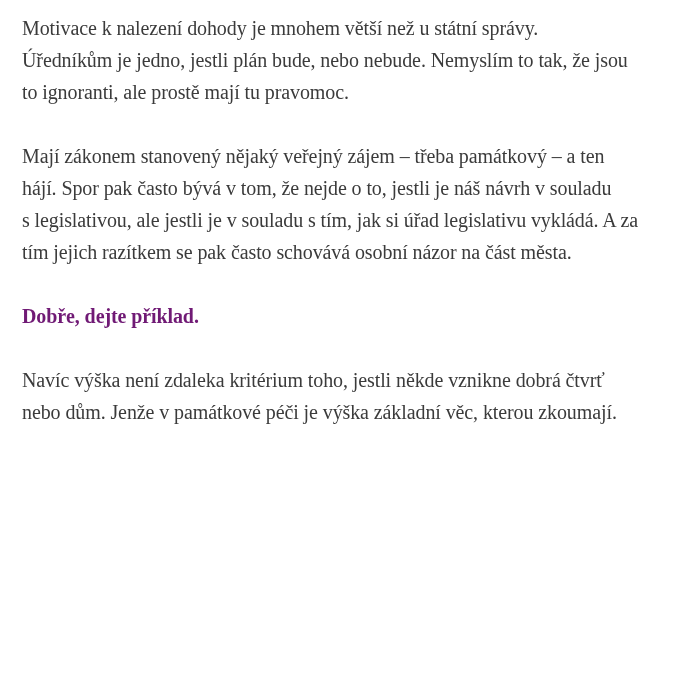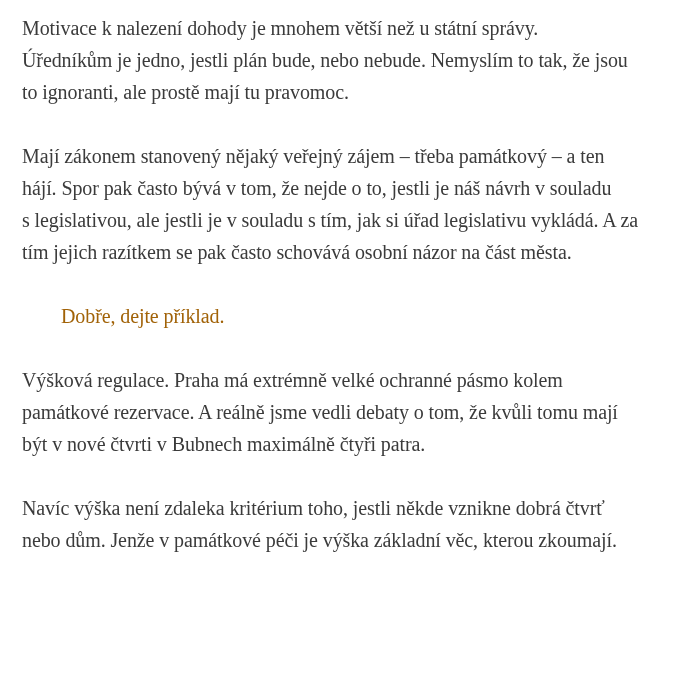--- a/index.html
+++ b/index.html
@@ -23,42 +23,38 @@
     line-height: 32px;
     color: #3b3b3b;
     overflow: hidden;
   }
   .para {
     margin: 0 0 32px 0;
     white-space: pre;        
     letter-spacing: -0.1px;
   }
   .para.question {
-    font-weight: normal;
-    color: #a16207;
+    font-weight: bold;
+    color: #701a75;
     margin-top: 26px;
     margin-bottom: 32px;
-    margin-left: 39px;
   }
 </style>
 </head>
 <body>
 
 <main class="article">
   <p class="para">Motivace k nalezení dohody je mnohem větší než u státní správy.
 Úředníkům je jedno, jestli plán bude, nebo nebude. Nemyslím to tak, že jsou
 to ignoranti, ale prostě mají tu pravomoc.</p>
 
   <p class="para">Mají zákonem stanovený nějaký veřejný zájem – třeba památkový – a ten
 hájí. Spor pak často bývá v tom, že nejde o to, jestli je náš návrh v souladu
 s legislativou, ale jestli je v souladu s tím, jak si úřad legislativu vykládá. A za
 tím jejich razítkem se pak často schovává osobní názor na část města.</p>
 
   <p class="para question">Dobře, dejte příklad.</p>
 
-  <p class="para">Výšková regulace. Praha má extrémně velké ochranné pásmo kolem
-památkové rezervace. A reálně jsme vedli debaty o tom, že kvůli tomu mají
-být v nové čtvrti v Bubnech maximálně čtyři patra.</p>
 
 
   <p class="para">Navíc výška není zdaleka kritérium toho, jestli někde vznikne dobrá čtvrť
 nebo dům. Jenže v památkové péči je výška základní věc, kterou zkoumají.</p>
 </main>
 
 </body></html>

